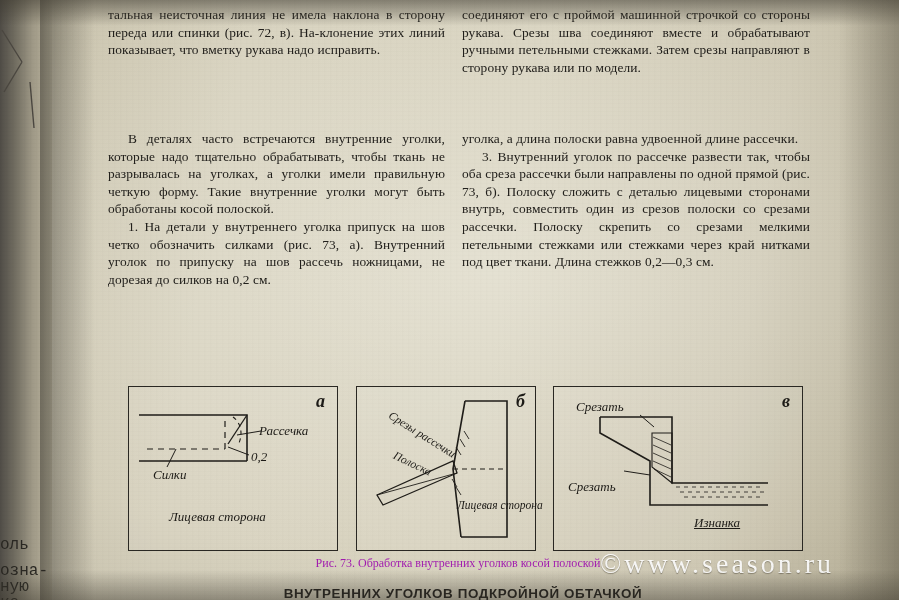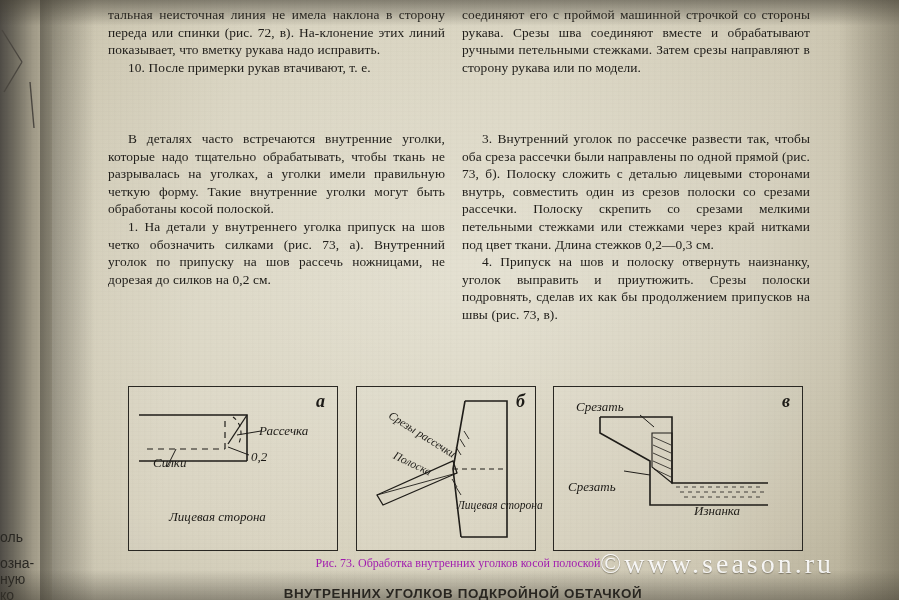--- a/index.html
+++ b/index.html
@@ -161,24 +161,25 @@
     letter-spacing: 3px;
     color: rgba(255,255,255,0.92);
     text-shadow: 0 1px 1px rgba(80,75,60,0.55);
     white-space: nowrap;
   }
 
   
   .scrap {
     position: absolute;
     left: 0px;
-    font-size: 14px;
+    font-size: 16px;
     color: #2a2823;
-    font-family: Liberation Sans, sans-serif;
+    font-family: Liberation Mono, monospace;
     line-height: 15px;
+    margin-top: 8px;
   }
 </style>
 </head>
 <body>
 
 <div class="page">
   <div class="paper"></div>
   <div class="gutter"></div>
   <div class="gutter-shadow"></div>
 
@@ -189,36 +190,35 @@
 
   <svg style="position:absolute;left:0;top:0;width:60px;height:140px;">
     <path d="M2,30 L22,62 M22,62 L4,92" stroke="#4b4740" stroke-width="1.4" fill="none"></path>
     <path d="M30,82 L34,128" stroke="#4b4740" stroke-width="1.4" fill="none"></path>
   </svg>
 
   <div class="content">
 
     <div class="col" id="col-left-top">
       <p class="noind">тальная неисточная линия не имела наклона в сторону переда или спинки (рис. 72, в). На-клонение этих линий показывает, что вметку рукава надо исправить.</p>
-      <p>10. После примерки рукав втачивают, т. е.</p>
     </div>
 
     <div class="col" id="col-right-top">
       <p class="noind">соединяют его с проймой машинной строчкой со стороны рукава. Срезы шва соединяют вместе и обрабатывают ручными петельными стежками. Затем срезы направляют в сторону рукава или по модели.</p>
     </div>
 
 
     <div class="col" id="col-left-body">
       <p>В деталях часто встречаются внутренние уголки, которые надо тщательно обрабатывать, чтобы ткань не разрывалась на уголках, а уголки имели правильную четкую форму. Такие внутренние уголки могут быть обработаны косой полоской.</p>
       <p>1. На детали у внутреннего уголка припуск на шов четко обозначить силками (рис. 73, а). Внутренний уголок по припуску на шов рассечь ножницами, не дорезая до силков на 0,2 см.</p>
     </div>
 
     <div class="col" id="col-right-body">
+      <p class="noind">уголка, а длина полоски равна удвоенной длине рассечки.</p>
       <p>3. Внутренний уголок по рассечке развести так, чтобы оба среза рассечки были направлены по одной прямой (рис. 73, б). Полоску сложить с деталью лицевыми сторонами внутрь, совместить один из срезов полоски со срезами рассечки. Полоску скрепить со срезами мелкими петельными стежками или стежками через край нитками под цвет ткани. Длина стежков 0,2—0,3 см.</p>
-      <p>4. Припуск на шов и полоску отвернуть наизнанку, уголок выправить и приутюжить. Срезы полоски подровнять, сделав их как бы продолжением припусков на швы (рис. 73, в).</p>
     </div>
 
     <div class="figure">
 
       <div class="fig-box" id="fig-a">
         <svg width="208" height="163">
 
           <path d="M10,28 L118,28 L118,74" stroke="#1f1d19" stroke-width="1.6" fill="none"></path>
           <path d="M118,74 L10,74" stroke="#1f1d19" stroke-width="1.6" fill="none"></path>
 
@@ -228,21 +228,21 @@
           <path d="M118,28 L99,57" stroke="#1f1d19" stroke-width="1.3" fill="none"></path>
           <path d="M104,30 C112,36 114,46 110,56" stroke="#1f1d19" stroke-width="1.1" fill="none" stroke-dasharray="4 4"></path>
 
           <path d="M108,48 L132,44" stroke="#1f1d19" stroke-width="1" fill="none"></path>
           <path d="M99,60 L120,68" stroke="#1f1d19" stroke-width="1" fill="none"></path>
           <path d="M47,62 L38,80" stroke="#1f1d19" stroke-width="1" fill="none"></path>
         </svg>
         <div class="fig-letter" style="right:12px; top:4px;">а</div>
         <div class="hand" style="left:130px; top:36px;">Рассечка</div>
         <div class="hand" style="left:122px; top:62px;">0,2</div>
-        <div class="hand" style="left:24px; top:68px;">Силки</div>
+        <div class="hand" style="left:24px; top:80px;">Силки</div>
         <div class="hand" style="left:40px; top:122px;">Лицевая сторона</div>
       </div>
 
       <div class="fig-box" id="fig-b">
         <svg width="178" height="163">
 
           <path d="M108,14 L150,14 L150,150 L104,150" stroke="#1f1d19" stroke-width="1.6" fill="none"></path>
           <path d="M108,14 L96,82 L104,150" stroke="#1f1d19" stroke-width="1.6" fill="none"></path>
           <path d="M96,82 L150,82" stroke="#1f1d19" stroke-width="1.2" fill="none" stroke-dasharray="5 4"></path>
 
@@ -266,21 +266,21 @@
           <path d="M98,46 L118,46 L118,96 L98,80 Z" stroke="#1f1d19" stroke-width="1.1" fill="none"></path>
           <path d="M99,50 L117,58 M99,58 L117,66 M99,66 L117,74 M99,74 L117,82 M100,82 L117,90" stroke="#1f1d19" stroke-width="0.8"></path>
           <path d="M122,100 L210,100 M126,105 L210,105 M130,110 L210,110" stroke="#1f1d19" stroke-width="0.8" stroke-dasharray="4 4"></path>
 
           <path d="M86,28 L100,40" stroke="#1f1d19" stroke-width="1" fill="none"></path>
           <path d="M70,84 L96,88" stroke="#1f1d19" stroke-width="1" fill="none"></path>
         </svg>
         <div class="fig-letter" style="right:12px; top:4px;">в</div>
         <div class="hand" style="left:22px; top:12px;">Срезать</div>
         <div class="hand" style="left:14px; top:92px;">Срезать</div>
-        <div class="hand" style="left:140px; top:116px;">Изнанка</div>
+        <div class="hand" style="left:140px; top:128px;text-decoration:underline;">Изнанка</div>
       </div>
     </div>
 
     <div class="fig-caption">Рис. 73. Обработка внутренних уголков косой полоской</div>
     <div class="bottom-title">ВНУТРЕННИХ УГОЛКОВ ПОДКРОЙНОЙ ОБТАЧКОЙ</div>
   </div>
 
   <div class="watermark">©www.season.ru</div>
 
   <div class="grain"></div>

